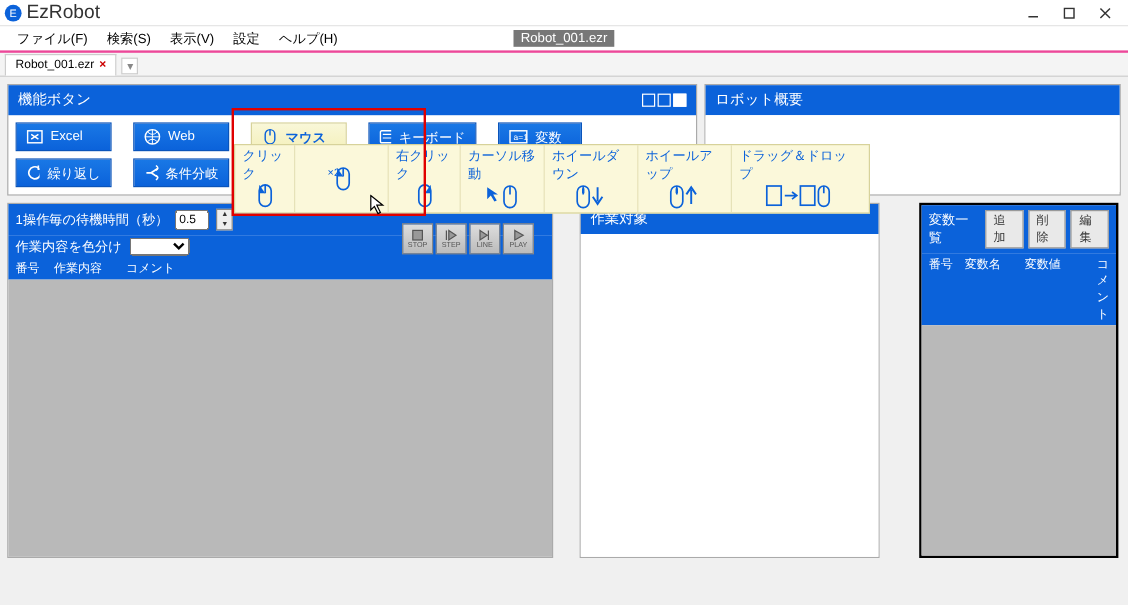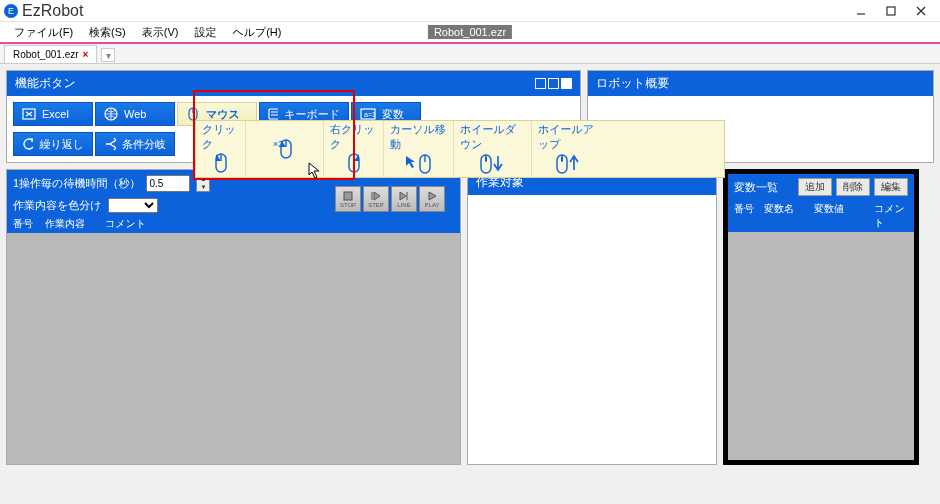--- a/index.html
+++ b/index.html
@@ -28,54 +28,54 @@
   .main { display: grid; grid-template-columns: 575px 1fr; gap: 6px; padding: 6px; }
   .panel { background: #fff; border: 1px solid #aaaaaa; }
   .panel-header { background: #0b62da; color: #fff; padding: 4px 8px; font-size: 12px; display:flex; align-items:center;}
   .panel-header .spacer{flex:1;}
   .panel-header .sq{width:11px;height:11px;border:1px solid #fff;margin-left:2px;display:inline-block;}
   .panel-header .sq.filled{background:#fff;}
   .panel-body { padding: 6px; }
 
   
   .ribbon-rows { display: flex; flex-direction: column; gap: 6px; }
-  .ribbon-row { display: flex; gap: 2px; }
+  .ribbon-row { display: flex; gap: 18px; }
   .ribbon-btn { display: flex; align-items: center; gap: 6px; background: linear-gradient(#1978e6,#0b62da); color: #fff; padding: 4px 8px; border: 1px solid #0a54ba; font-size: 11px; height: 24px; width: 80px; cursor: pointer; }
   .ribbon-btn.sel { background: linear-gradient(#f9f7d8,#f4f0bb); color: #0b62da; border: 1px solid #d7d29a; font-weight: bold; }
   .ribbon-btn.sel svg{stroke:#0b62da;fill:none;}
   .ribbon-btn svg { stroke: #fff; fill: none; }
   .ribbon-btn .lbl{white-space:nowrap;}
 
   
   .popover { position: absolute; top: 120px; left: 195px; width: 530px; height: 58px; background: #fbf8da; border: 1px solid #d7d29a; display: flex; z-index: 10; }
   .pop-item { flex: 0 0 auto; display: flex; flex-direction: column; align-items: center; justify-content: center; color: #0b62da; font-size: 11px; padding: 2px 6px; border-right: 1px solid #e6e2b8; cursor: pointer; }
   .pop-item:last-child{border-right:none;padding-right:10px;}
   .pop-item .ic { height: 28px; display:flex;align-items:center;justify-content:center;}
   .pop-item svg { stroke: #0b62da; fill: none; }
   .red-box { position: absolute; top: 90px; left: 193px; width: 162px; height: 90px; border: 2px solid #e00000; z-index: 20; pointer-events: none; }
 
   
-  .lower { display: grid; grid-template-columns: 455px 250px 1fr; gap: 6px; padding: 0 21px 6px 6px; }
+  .lower { display: grid; grid-template-columns: 455px 250px 1fr; gap: 22px; padding: 0 8px 6px 6px; }
   .ops-panel { border: 1px solid #aaa; background: #fff; display: flex; flex-direction: column; height: 296px;}
   .ops-topbar { background: #0b62da; color: #fff; padding: 4px 6px; display: flex; align-items: center; gap: 6px; font-size: 11px; }
-  .ops-topbar input[type=text]{width:44px;font-size:10px;padding:1px;}
+  .ops-topbar input[type=text]{width:28px;font-size:10px;padding:1px;}
   .ops-topbar .spinner{width:14px;height:18px;display:flex;flex-direction:column;border:1px solid #888;background:#eee;}
   .ops-topbar .spinner div{flex:1;font-size:6px;display:flex;align-items:center;justify-content:center;color:#333;}
   .ops-topbar2 { background: #0b62da; color: #fff; padding: 2px 6px; display: flex; align-items: center; gap: 6px; font-size: 11px; }
   .ops-topbar2 select{font-size:10px;width:50px;}
   .ops-colhdr { background: #0b62da; color: #fff; font-size: 10px; display: grid; grid-template-columns: 32px 60px 1fr; padding: 2px 6px; }
   .ops-body { flex: 1; background: #b9b9b9; }
   .play-ctrl{position:absolute;left:335px;top:186px;display:flex;gap:2px;z-index:15;}
   .play-ctrl .pc{width:26px;height:26px;background:linear-gradient(#ddd,#bbb);border:1px solid #888;display:flex;flex-direction:column;align-items:center;justify-content:center;font-size:6px;color:#555;}
   .play-ctrl .pc svg{stroke:#555;fill:#999;}
 
   .target-panel { border: 1px solid #aaa; background: #fff; height: 296px; display: flex; flex-direction: column; }
   .target-body { flex: 1; background: #fff; }
 
-  .vars-panel { border: 5px solid #000000; background: #fff; height: 296px; display: flex; flex-direction: column; }
+  .vars-panel { border: 2px solid #000000; background: #fff; height: 296px; display: flex; flex-direction: column; margin-left: 11px; }
   .vars-header { background: #0b62da; color: #fff; padding: 4px 6px; display:flex;align-items:center;gap:4px;font-size:11px;}
   .vars-header .hbtn{background:#e9e9e9;color:#333;border:1px solid #999;padding:1px 6px;font-size:10px;cursor:pointer;}
   .vars-colhdr { background:#0b62da;color:#fff;font-size:10px;display:grid;grid-template-columns:30px 50px 60px 1fr;padding:2px 6px;}
   .vars-body { flex:1;background:#b9b9b9;}
 
   .overview-body{height:64px;background:#fff;}
 
   .cursor-arrow{position:absolute;left:308px;top:162px;z-index:30;pointer-events:none;}
 </style>
 </head>
@@ -251,20 +251,32 @@
       </span>
   </div>
   <div class="pop-item" style="width:78px">
     <span>ホイールアップ</span>
     <span class="ic">
         <svg width="30" height="24">
           <rect x="3" y="3" width="10" height="18" rx="5" stroke-width="1.4"></rect>
           <line x1="8" y1="3" x2="8" y2="10" stroke-width="1.4"></line>
           <rect x="7" y="5" width="2" height="4" fill="#0b62da" stroke="none"></rect>
           <path d="M20 18 L20 6 M16 10 L20 4 L24 10" stroke-width="1.6"></path>
+        </svg>
+      </span>
+  </div>
+  <div class="pop-item" style="flex:1">
+    <span>ドラッグ＆ドロップ</span>
+    <span class="ic">
+        <svg width="56" height="24">
+          <rect x="2" y="3" width="12" height="16" stroke-width="1.4"></rect>
+          <path d="M17 11 L26 11 M23 8 L27 11 L23 14" stroke-width="1.4"></path>
+          <rect x="30" y="3" width="12" height="16" stroke-width="1.4"></rect>
+          <rect x="45" y="3" width="9" height="17" rx="4.5" stroke-width="1.4"></rect>
+          <line x1="49.5" y1="3" x2="49.5" y2="9" stroke-width="1.4"></line>
         </svg>
       </span>
   </div>
 </div>
 
 <div class="red-box"></div>
 
 <svg class="cursor-arrow" width="14" height="18">
     <path d="M1 1 L1 13 L4 10 L7 16 L9 15 L6 9 L11 9 Z" fill="#fff" stroke="#000" stroke-width="1"></path>
   </svg>

